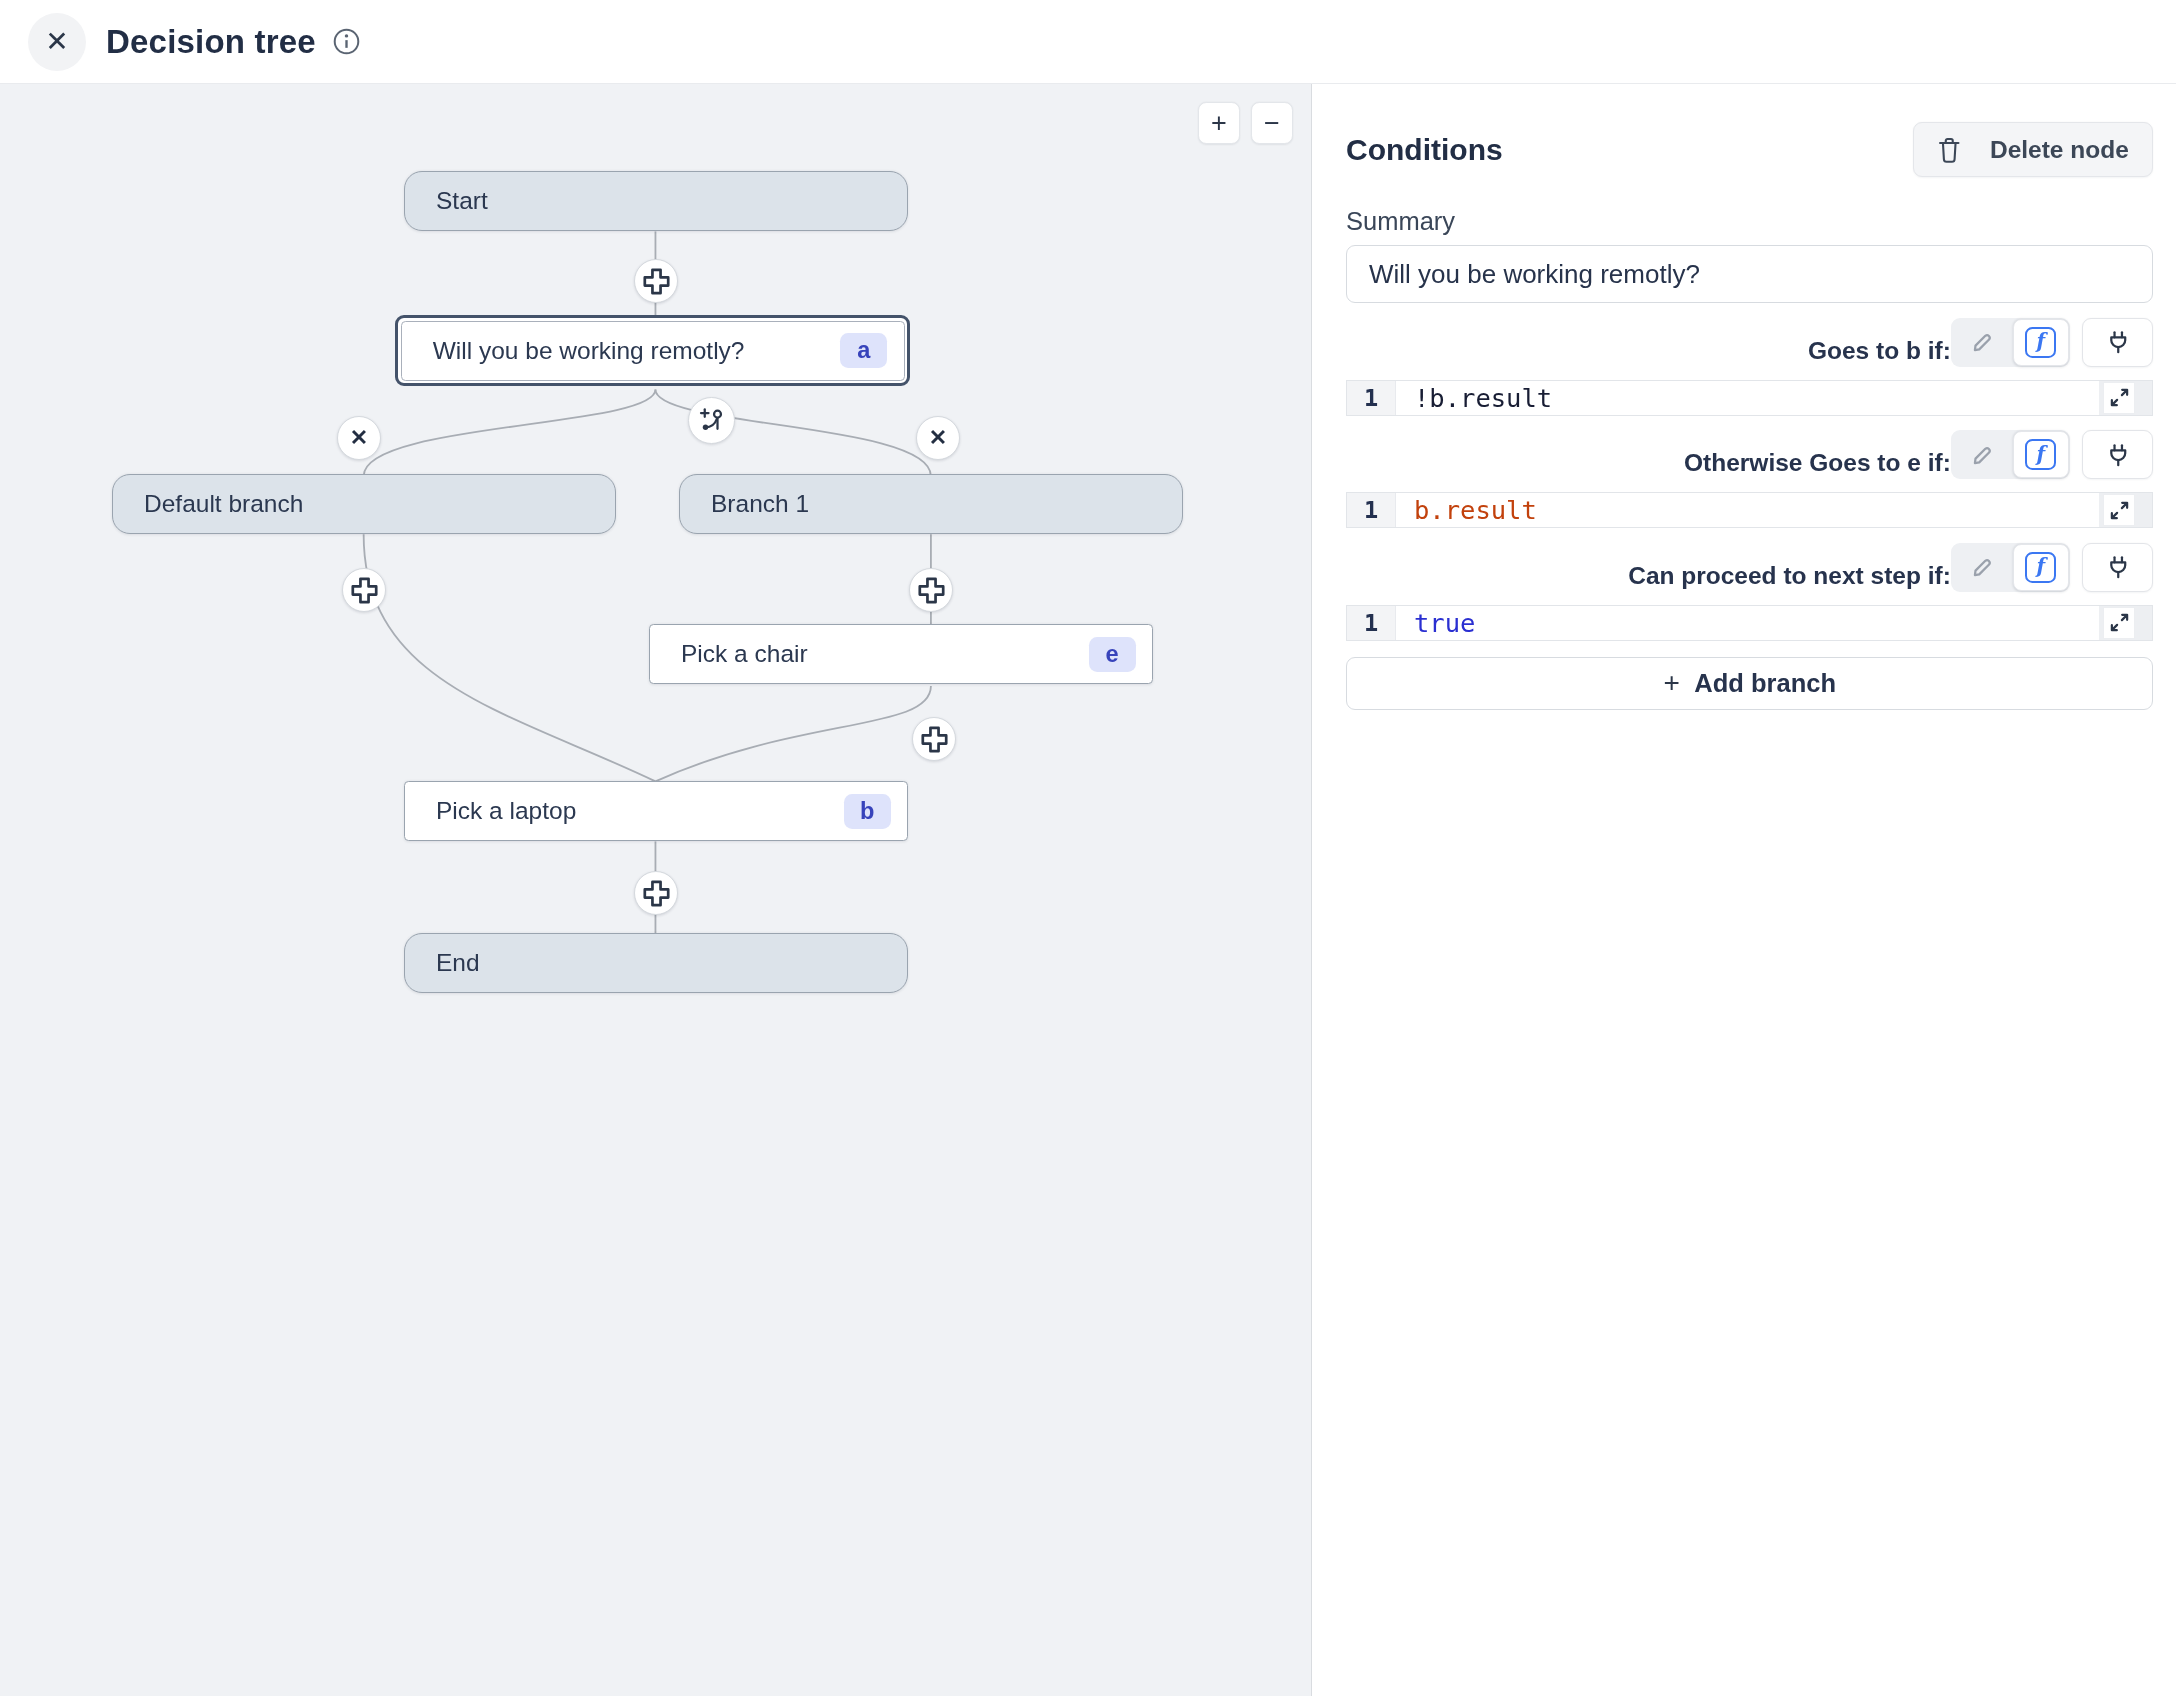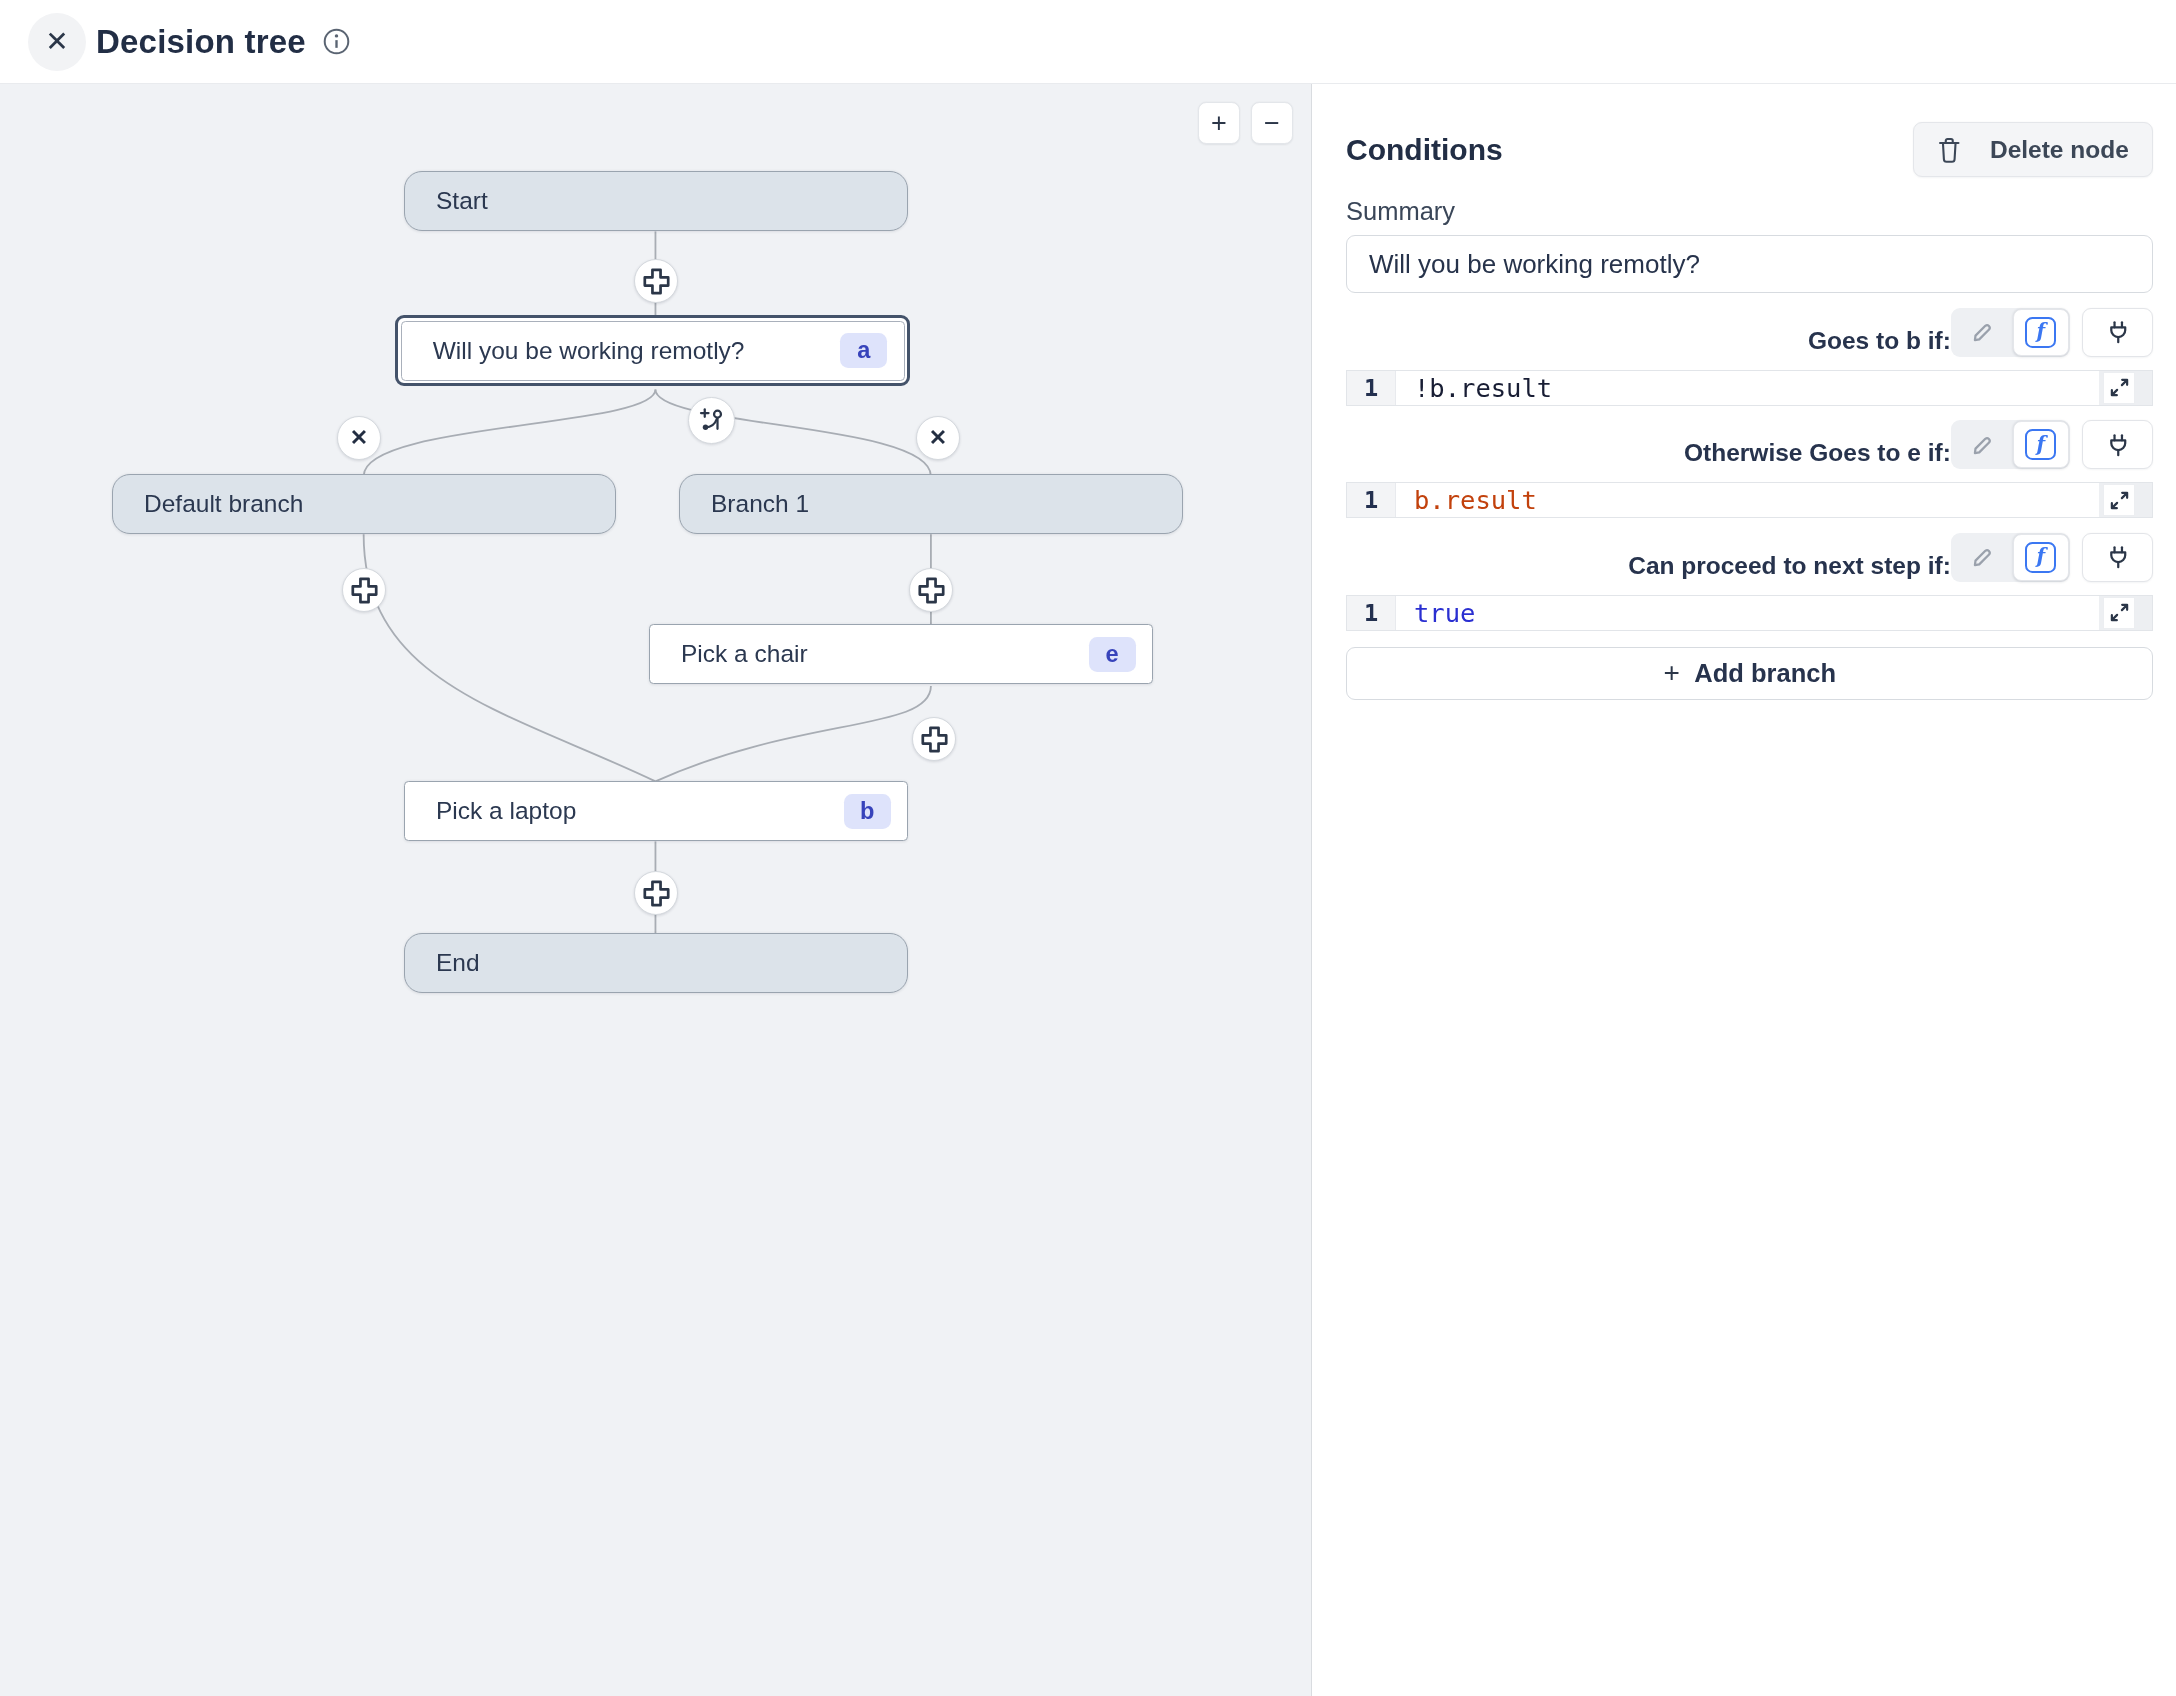--- a/index.html
+++ b/index.html
@@ -4,21 +4,21 @@
 <style>
   * { margin:0; padding:0; box-sizing:border-box; }
   html,body { width:2177px; height:1696px; }
   body { position:relative; background:#fff; font-family:"Liberation Sans",sans-serif; overflow:hidden; color:#27334b; }
 
   
   .topbar { position:absolute; left:0; top:0; width:2177px; height:84px; background:#fff;
             border-bottom:0.9px solid #e9ebee; display:flex; align-items:center; padding-left:28px; z-index:5; }
   .close-btn { width:58px; height:58px; border-radius:50%; background:#f2f3f5; border:none;
                display:grid; place-items:center; font-size:28px; color:#2b3648; cursor:pointer; }
-  .app-title { font-size:33px; font-weight:700; color:#222e45; margin-left:10px; letter-spacing:0.2px; }
+  .app-title { font-size:33px; font-weight:700; color:#222e45; margin-left:20px; letter-spacing:0.2px; }
   .info-wrap { margin-left:16.4px; display:grid; place-items:center; }
 
   
   .canvas { position:absolute; left:0; top:84px; width:1312px; height:1613px; background:#f0f2f5;
             border-right:1.8px solid #d9dce0; }
   .edges { position:absolute; left:0; top:0; width:1310px; height:1613px; }
 
   .node { position:absolute; width:504px; height:60px; border:1.8px solid #9aa4af; border-radius:4.5px;
           display:flex; align-items:center; padding:0 16.4px 0 31px; font-size:24.5px; color:#2b3850;
           box-shadow:0 0.9px 2.7px rgba(25,35,55,.10); cursor:pointer; }
@@ -44,21 +44,21 @@
 
   
   .panel { position:absolute; left:1312px; top:84px; width:865px; height:1613px; background:#fff;
            padding:38px 23.6px 0 34px; }
   .panel-head { display:flex; justify-content:space-between; align-items:center; height:55px; }
   .panel-title { font-size:30px; font-weight:700; color:#222e45; }
   .delete-btn { height:55px; display:flex; align-items:center; gap:28px; padding:0 23.6px; background:#f4f5f7;
                 border:1.8px solid #e4e6ea; border-radius:9px; font-size:24.5px; font-weight:600; color:#3c4757;
                 box-shadow:0 0.9px 1.8px rgba(25,35,55,.05); cursor:pointer; }
 
-  .summary-label { margin-top:20px; font-size:25.5px; color:#3a4658; height:29px; }
+  .summary-label { margin-top:30px; font-size:25.5px; color:#3a4658; height:29px; }
   .summary-input { margin-top:9px; width:100%; height:58px; border:1.8px solid #d7dbe0; border-radius:9px;
                    padding:0 22px; font-size:26px; color:#27334b; background:#fff; font-family:inherit; outline:none; }
 
   .section { margin-top:14.5px; }
   .section-head { display:flex; justify-content:flex-end; align-items:flex-end; height:51px; }
   .section-label { font-size:24.5px; font-weight:700; color:#27334d; padding-bottom:3.6px; }
   .icon-cluster { display:flex; gap:12.7px; align-self:flex-start; }
   .segmented { height:49px; background:#eef0f3; border-radius:9px; display:flex; align-items:center; }
   .seg-pencil { width:62px; height:49px; display:grid; place-items:center; cursor:pointer; }
   .seg-f { width:56px; height:47px; background:#fff; border:0.9px solid #e4e6ea; border-radius:8.2px;

